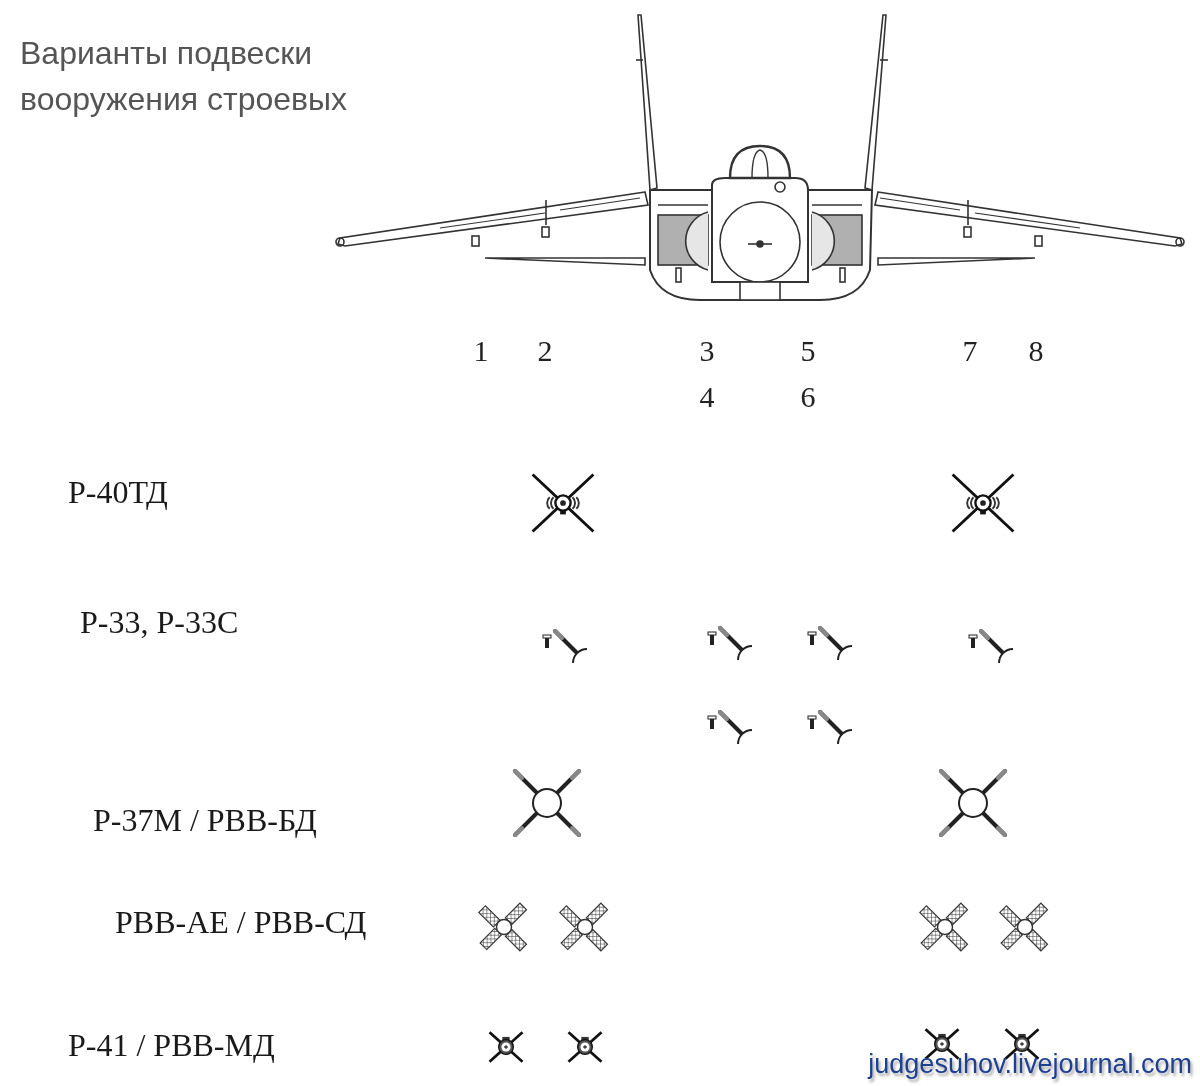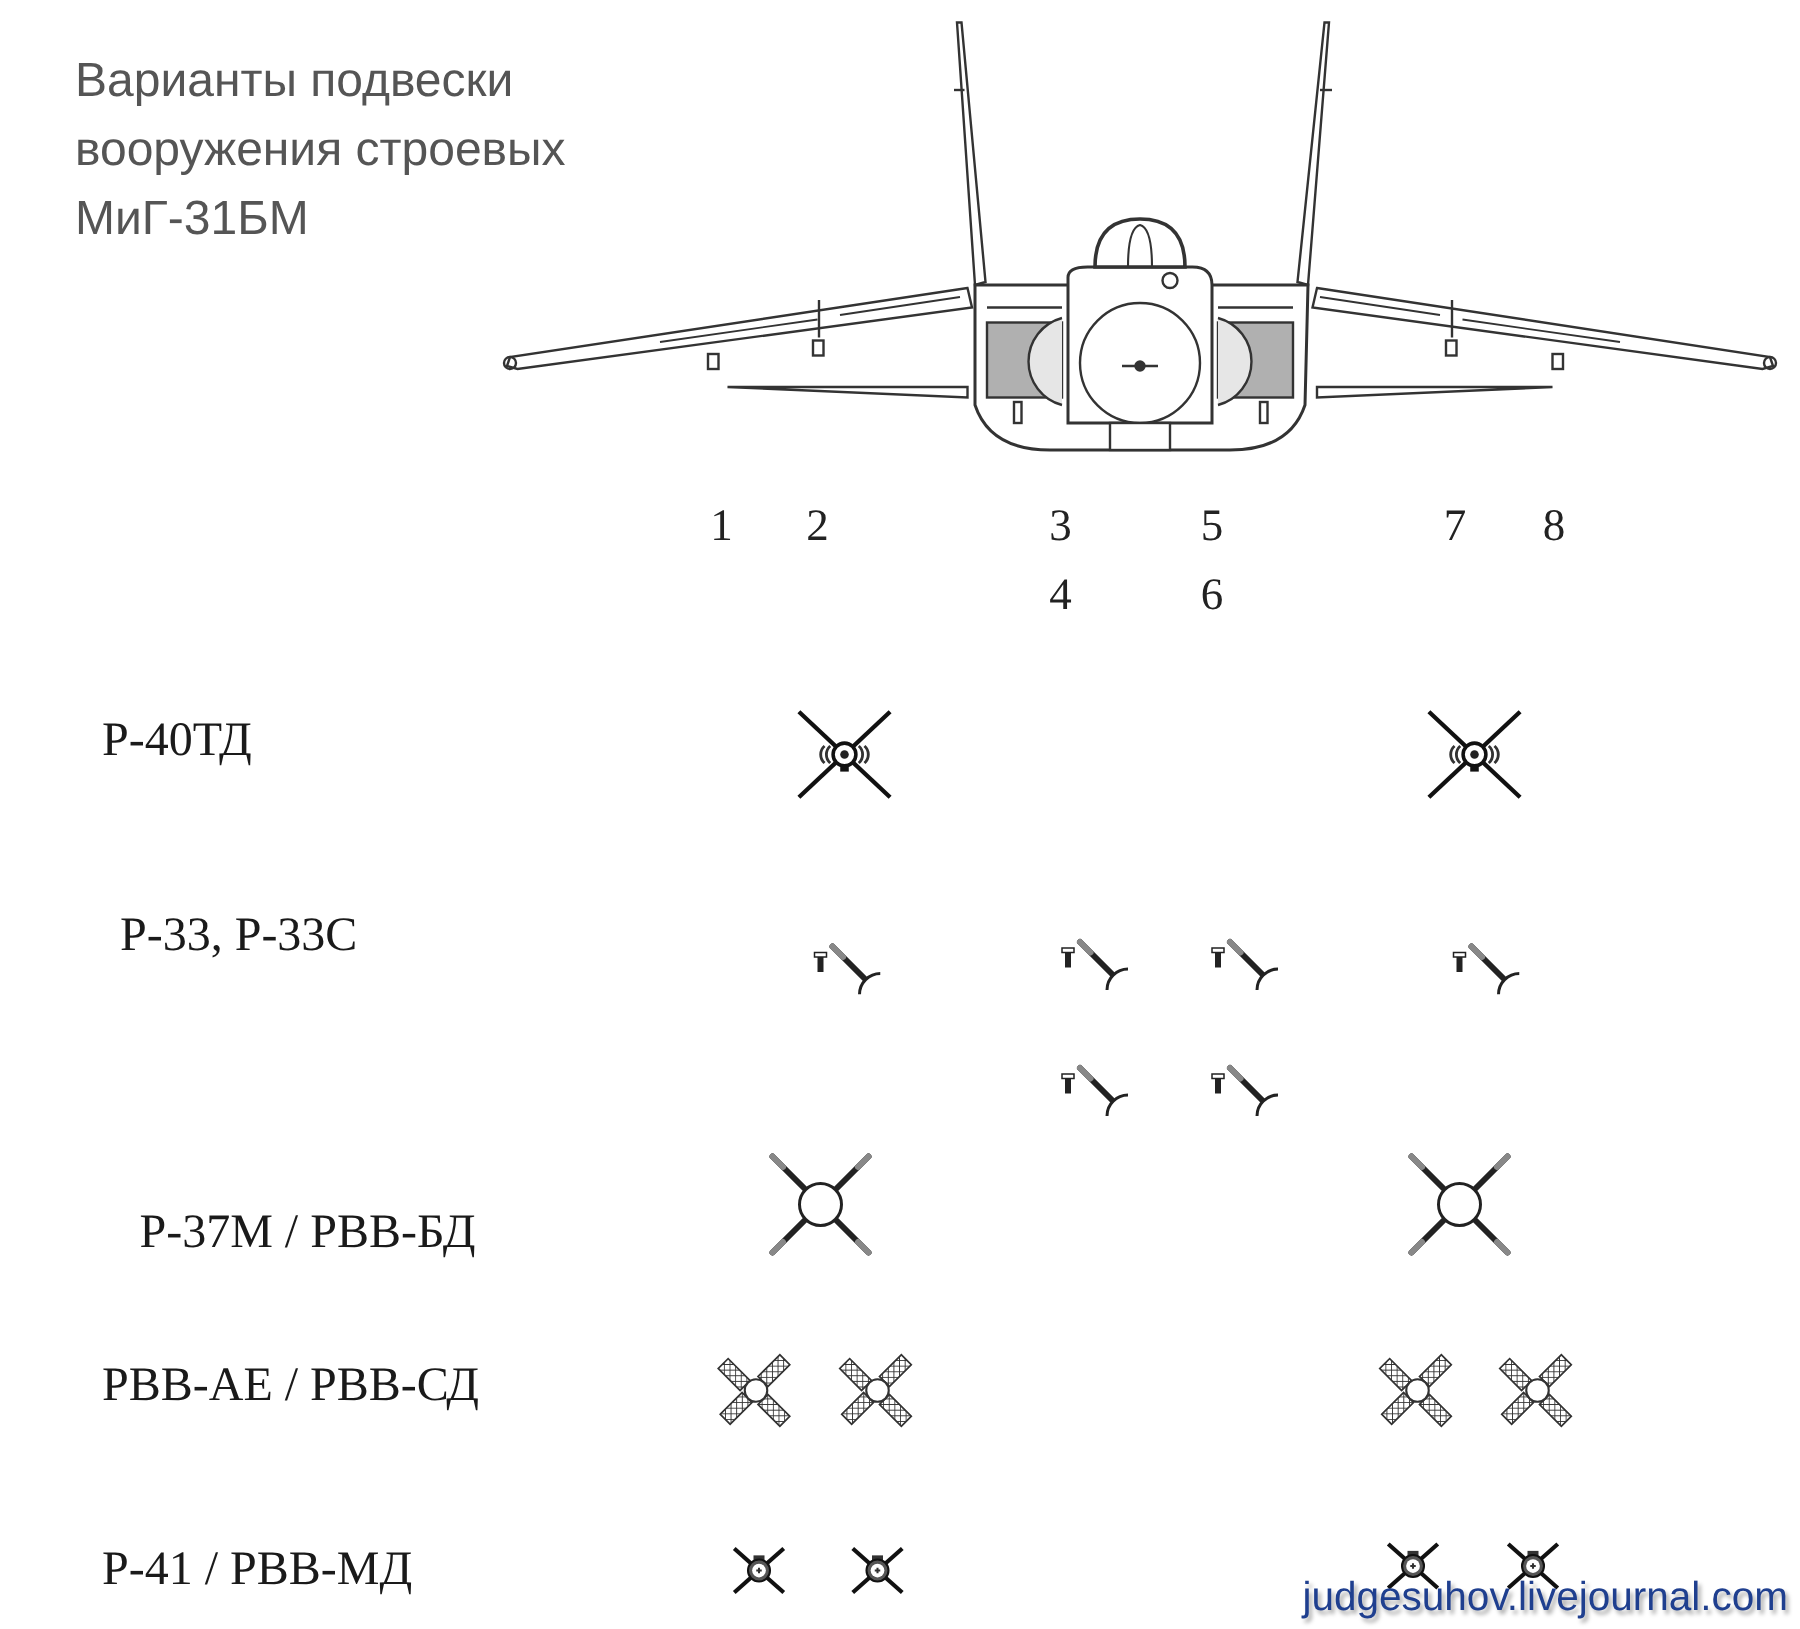--- a/index.html
+++ b/index.html
@@ -2,21 +2,21 @@
 <html><head>
   <meta charset="utf-8">
   <style>
     html, body { margin: 0; padding: 0; background: #ffffff; }
     body { width: 1200px; height: 1086px; position: relative; overflow: hidden; }
     .title {
       position: absolute; left: 20px; top: 30px;
       font-family: "Liberation Sans", sans-serif; font-size: 32px; line-height: 46px;
       color: #555555;
     }
-    .title div { white-space: nowrap; margin-left: 30px; }
+    .title div { white-space: nowrap; }
     .aircraft { position: absolute; left: 320px; top: 8px; }
     .station-num {
       position: absolute; font-family: "Liberation Serif", serif; font-size: 30px; color: #222;
       transform: translateX(-50%);
     }
     .row-label {
       position: absolute; left: 68px;
       font-family: "Liberation Serif", serif; font-size: 32px; color: #1a1a1a; white-space: nowrap;
     }
     .missile { position: absolute; }
@@ -84,21 +84,20 @@
       <circle cx="0" cy="0" r="8" fill="#555" stroke="#111" stroke-width="1.5"></circle>
       <circle cx="0" cy="0" r="5" fill="#fff"></circle>
       <path d="M-2 0 h4 M0 -2 v4" stroke="#333" stroke-width="1.5"></path>
     </symbol>
   </defs>
 </svg>
 
 <div class="title">
   <div>Варианты подвески</div>
   <div>вооружения строевых</div>
-  <div>МиГ-31БМ</div>
 </div>
 
 <svg class="aircraft" width="880" height="300" viewBox="320 8 880 300">
   <g fill="none" stroke="#333" stroke-width="1.6">
 
     <path d="M638 15 L650 190 L657 188 L641 15 Z" fill="#fff"></path>
     <line x1="636" y1="60" x2="643" y2="60"></line>
 
     <path d="M886 15 L872 190 L865 188 L883 15 Z" fill="#fff"></path>
     <line x1="880" y1="60" x2="888" y2="60"></line>
@@ -153,21 +152,21 @@
   <span class="station-num" style="left:808px; top:334px;">5</span>
   <span class="station-num" style="left:970px; top:334px;">7</span>
   <span class="station-num" style="left:1036px; top:334px;">8</span>
   <span class="station-num" style="left:707px; top:380px;">4</span>
   <span class="station-num" style="left:808px; top:380px;">6</span>
 </div>
 
 <div class="row-label" style="top:474px;">Р-40ТД</div>
 <div class="row-label" style="top:604px;margin-left:12px;">Р-33, Р-33С</div>
 <div class="row-label" style="top:802px;margin-left:25px;">Р-37М / РВВ-БД</div>
-<div class="row-label" style="top:904px;">РВВ-АЕ / РВВ-СД</div>
+<div class="row-label" style="top:904px;margin-left:47px;">РВВ-АЕ / РВВ-СД</div>
 <div class="row-label" style="top:1027px;">Р-41 / РВВ-МД</div>
 
 <svg class="missile" style="left:525px; top:465px;" width="76" height="76">
     <use href="#sym-r40"></use>
   </svg>
 <svg class="missile" style="left:945px; top:465px;" width="76" height="76">
     <use href="#sym-r40"></use>
   </svg>
 
 <svg class="missile" style="left:507px; top:583px;" width="80" height="80">

